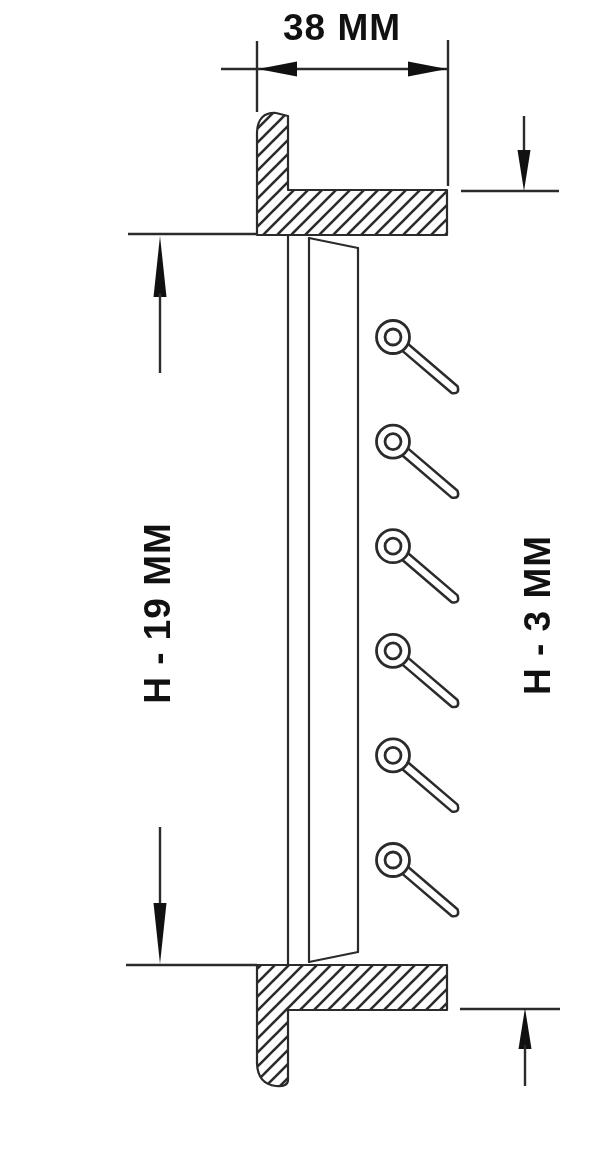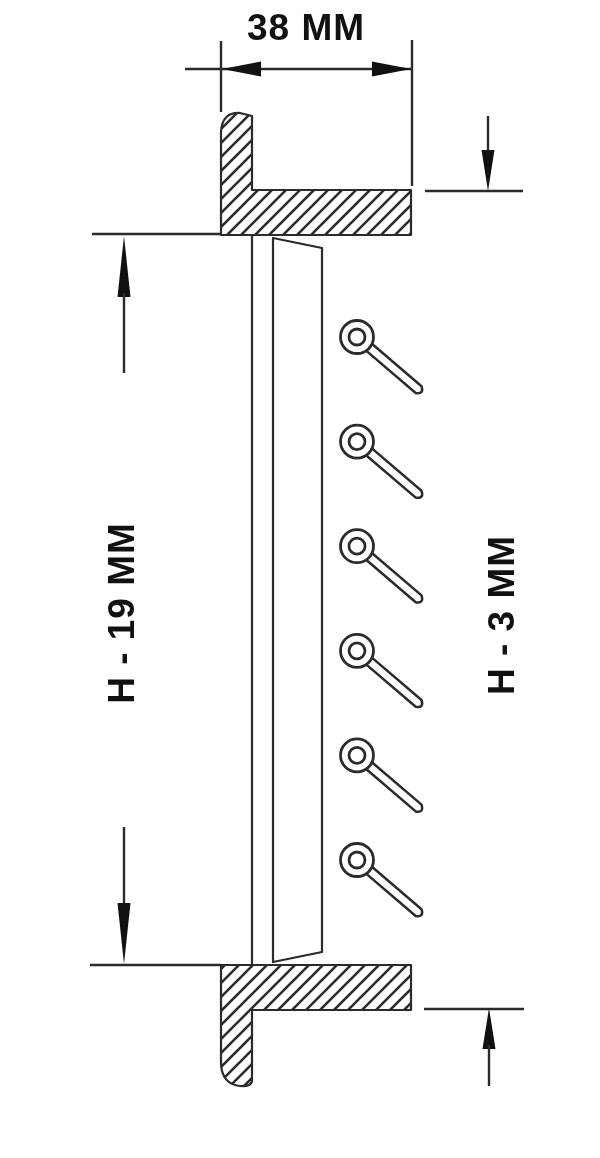--- a/index.html
+++ b/index.html
@@ -6,20 +6,21 @@
     --bg:#ffffff;
     --line:#2b2b2b;
     --text:#111111;
   }
   html,body{margin:0;padding:0;background:var(--bg);}
   .stage{
     width:476px;height:1158px;
     background:var(--bg);
     position:relative;
     font-family:"Liberation Sans",sans-serif;
+    padding-left:36px;
   }
   svg{display:block;}
   svg text{
     font-family:"Liberation Sans",sans-serif;
     font-weight:700;
     font-size:37px;
     letter-spacing:1px;
     fill:var(--text);
   }
   .geo{fill:url(#hatch);stroke:var(--line);stroke-width:2.2;stroke-linejoin:round;}

